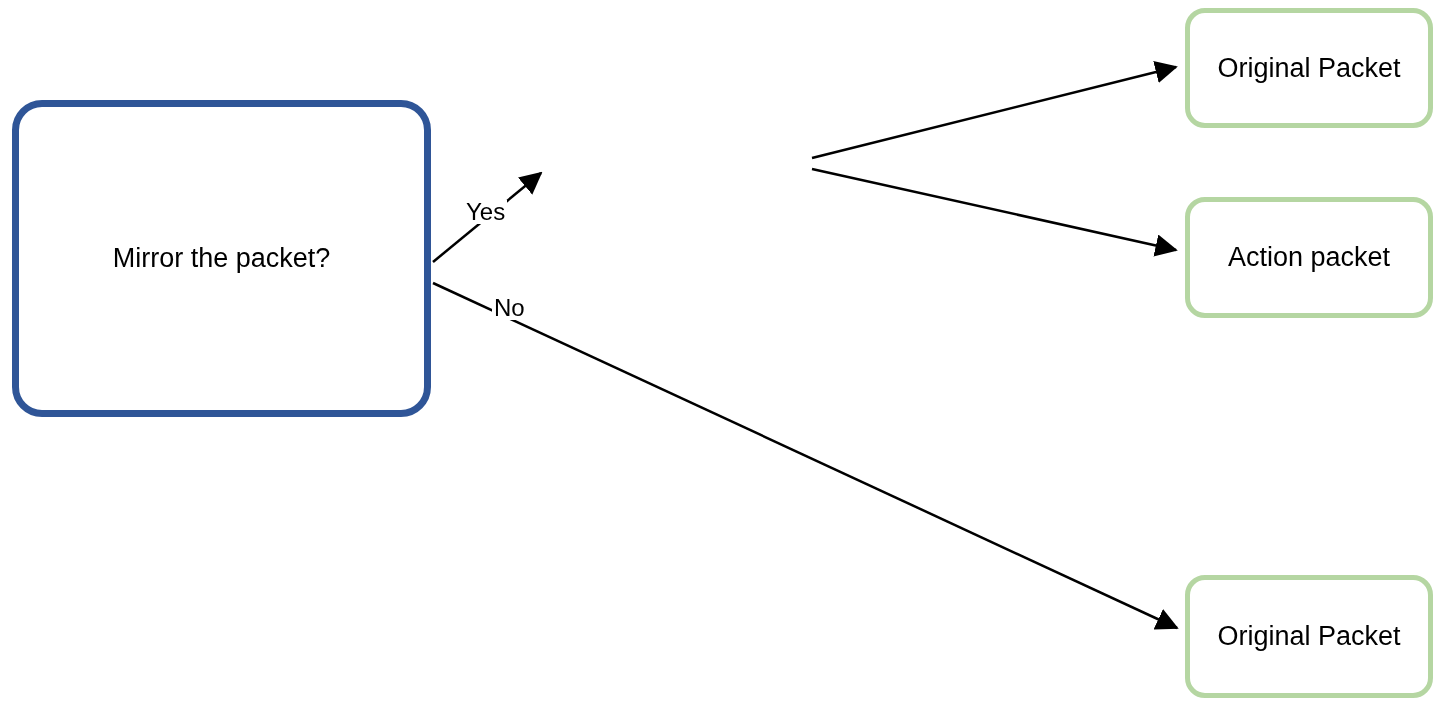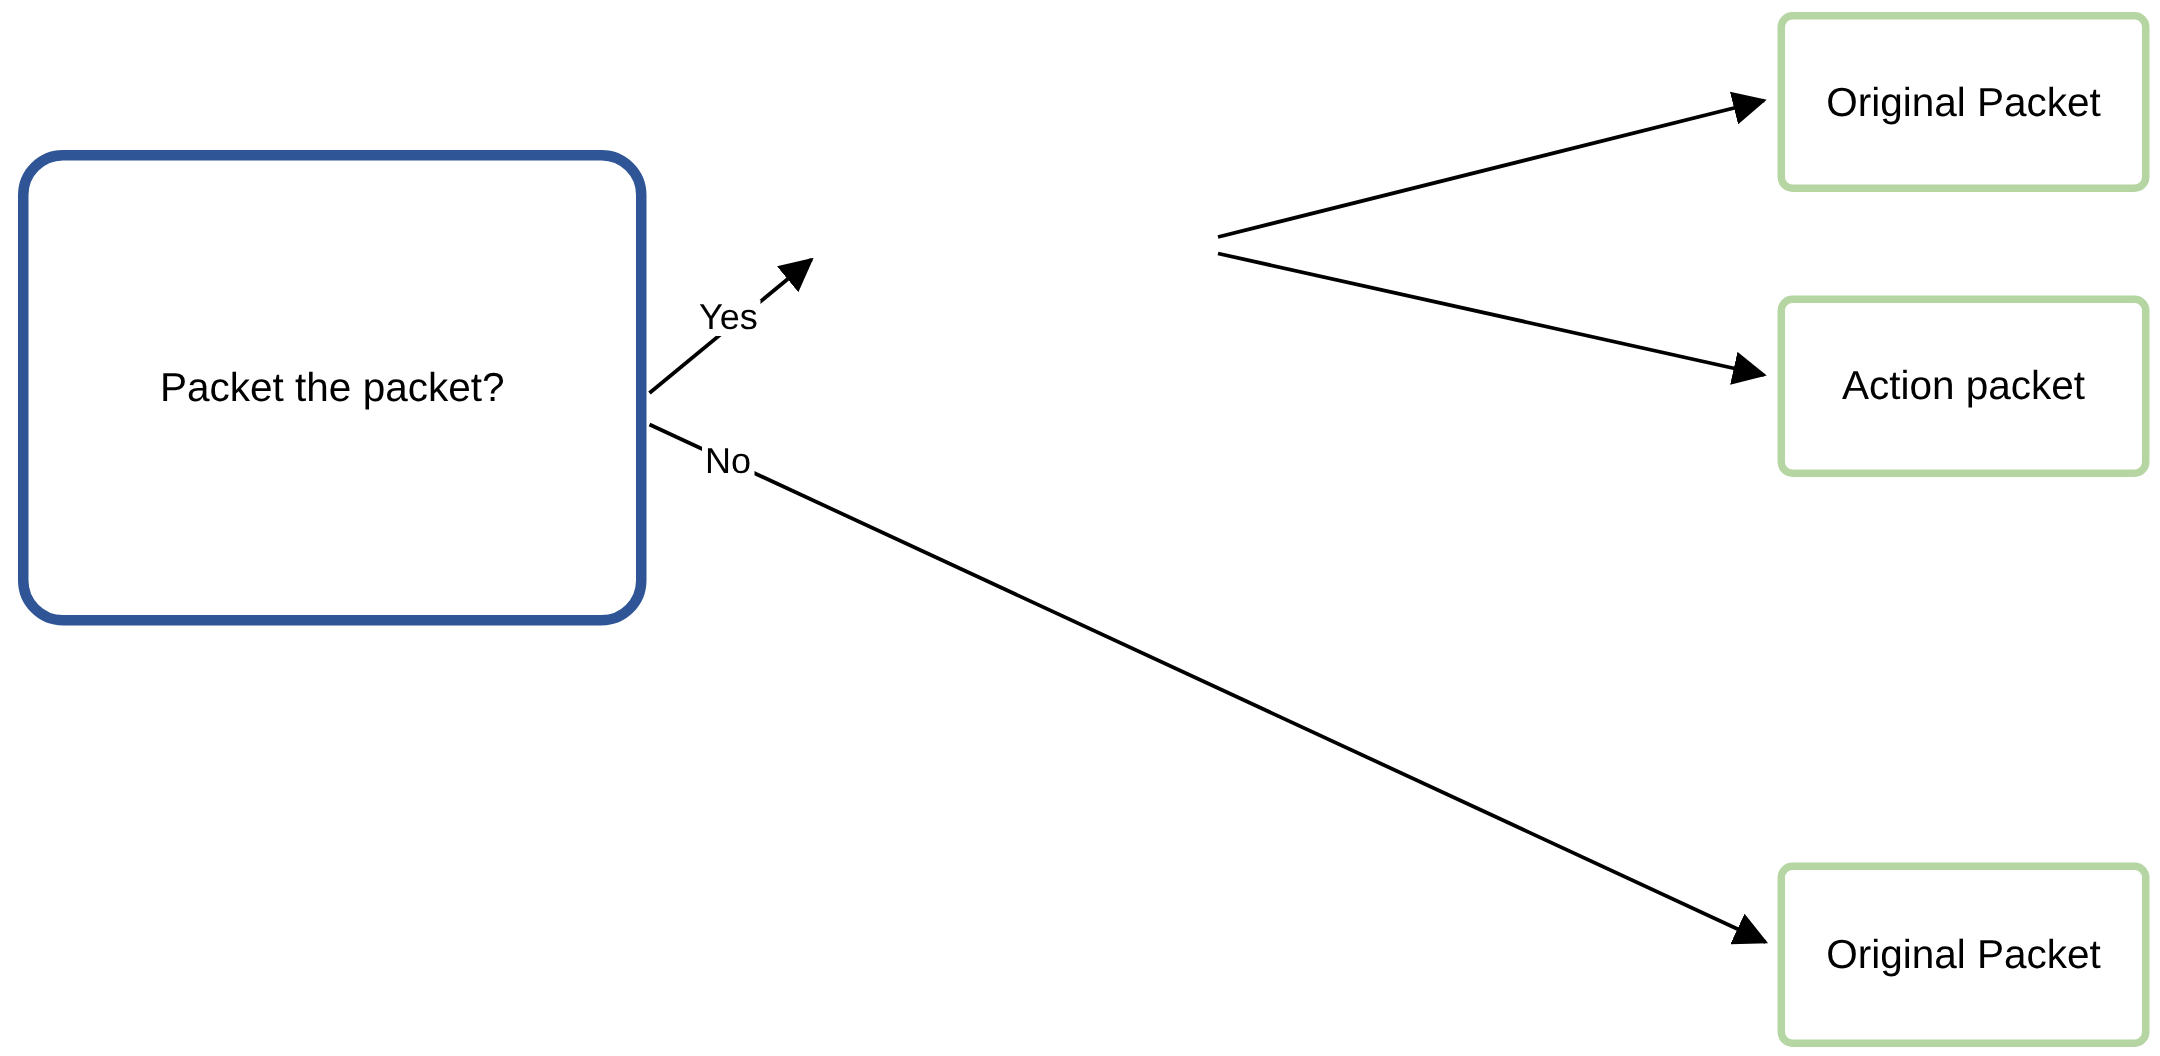--- a/index.html
+++ b/index.html
@@ -36,57 +36,57 @@
     box-sizing: border-box;
     text-align: center;
   }
   .node-blue {
     border: 7px solid #2F5597;
     border-radius: 30px;
     font-size: 27px;
   }
   .node-green {
     border: 5px solid #B5D6A2;
-    border-radius: 10px;
+    border-radius: 20px;
     font-size: 27px;
   }
   #node-decision        { left: 12px;   top: 100px; width: 419px; height: 317px; }
   #node-mirror-action   { left: 551px;  top: 98px;  width: 258px; height: 133px; }
   #node-original-top    { left: 1185px; top: 8px;   width: 248px; height: 120px; }
   #node-cloned          { left: 1185px; top: 197px; width: 248px; height: 121px; }
   #node-original-bottom { left: 1185px; top: 575px; width: 248px; height: 123px; }
   .edge-label {
     position: absolute;
     font-size: 24px;
     line-height: 1;
     background: #ffffff;
     padding: 0 2px;
   }
   #label-yes { left: 464px; top: 200px; }
-  #label-no  { left: 468px; top: 296px; text-align: right; }
+  #label-no  { left: 492px; top: 296px; text-align: right; }
 </style>
 </head>
 <body>
 
 <div class="canvas">
 
   <svg class="edges" viewBox="0 0 1440 704" xmlns="http://www.w3.org/2000/svg">
     <defs>
       <marker id="arrowhead" viewBox="0 0 12 12" refX="11" refY="6" markerWidth="9" markerHeight="9" orient="auto-start-reverse">
         <path d="M0,0 L12,6 L0,12 Z" fill="#000000"></path>
       </marker>
     </defs>
     <line x1="433" y1="262" x2="541" y2="173" stroke="#000000" stroke-width="2.5" marker-end="url(#arrowhead)"></line>
     <line x1="433" y1="283" x2="1177" y2="628" stroke="#000000" stroke-width="2.5" marker-end="url(#arrowhead)"></line>
     <line x1="812" y1="158" x2="1176" y2="67" stroke="#000000" stroke-width="2.5" marker-end="url(#arrowhead)"></line>
     <line x1="812" y1="169" x2="1176" y2="250" stroke="#000000" stroke-width="2.5" marker-end="url(#arrowhead)"></line>
   </svg>
 
   <div class="node node-blue" id="node-decision">
-    <span>Packet the packet?</span>
+    <span>Mirror the packet?</span>
   </div>
 
 
   <div class="node node-green" id="node-original-top">
     <span>Original Packet</span>
   </div>
 
   <div class="node node-green" id="node-cloned">
     <span>Action packet</span>
   </div>

